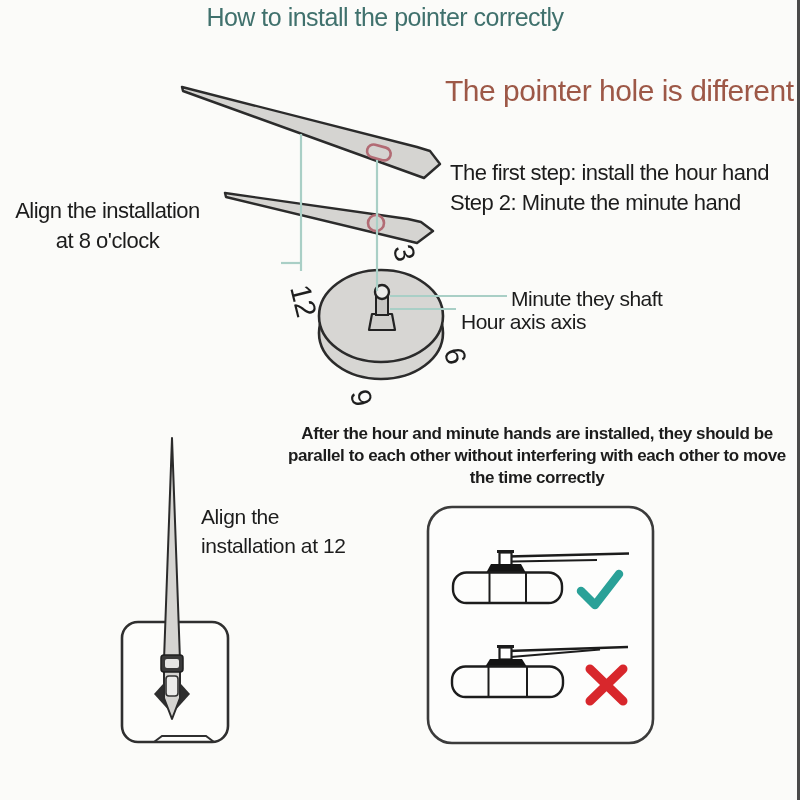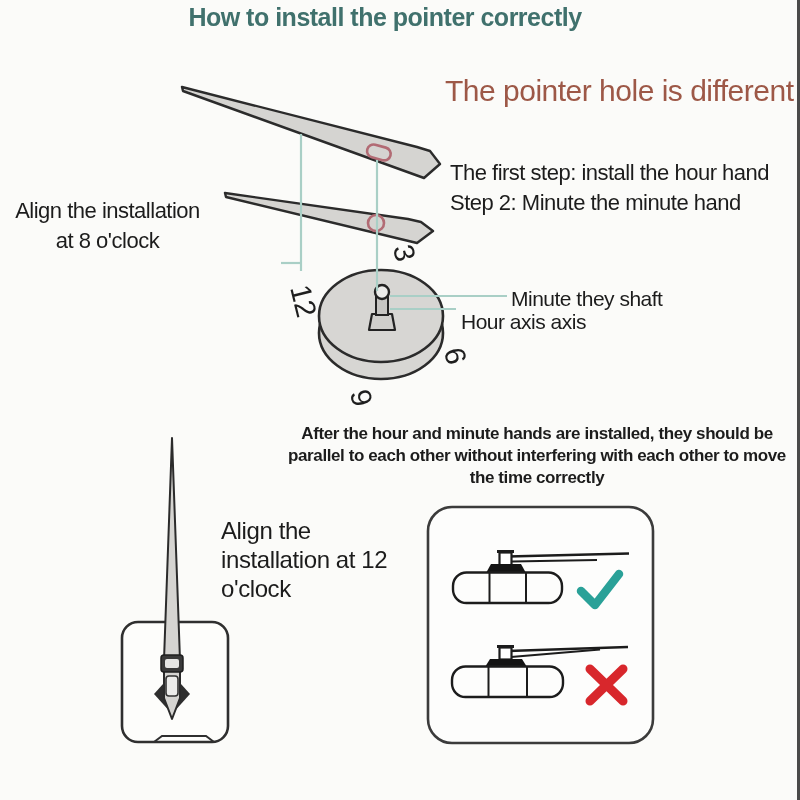--- a/index.html
+++ b/index.html
@@ -7,34 +7,34 @@
     position: relative; width: 800px; height: 800px;
     background: #fbfbf9; overflow: hidden;
     font-family: "Liberation Sans", sans-serif;
     color: #1c1c1c;
   }
   .art { position: absolute; left: 0; top: 0; width: 800px; height: 800px; }
   .txt { position: absolute; white-space: nowrap; }
 
   .title {
     left: 60px; top: 3px; width: 650px; text-align: center;
-    font-size: 25px; letter-spacing: -0.5px; font-weight: 700;
+    font-size: 25px; letter-spacing: -0.5px; font-weight: 400;
   }
   .subtitle {
     left: 445px; top: 74px; width: 320px; text-align: center;
     font-size: 30px; letter-spacing: -0.5px;
   }
   .steps { left: 450px; top: 158px; font-size: 22px; line-height: 30px; letter-spacing: -0.5px; }
   .align-top { left: 0px; top: 196px; width: 215px; text-align: center;
     font-size: 22px; line-height: 30px; letter-spacing: -0.5px; }
   .lbl-minute { left: 511px; top: 287px; font-size: 21px; letter-spacing: -0.5px; }
   .lbl-hour   { left: 461px; top: 310px; font-size: 21px; letter-spacing: -0.5px; }
   .note { left: 272px; top: 423px; width: 530px; text-align: center;
     font-size: 17px; line-height: 22px; font-weight: 700; letter-spacing: -0.4px; }
-  .align-bottom { left: 201px; top: 516px; font-size: 24px; line-height: 29px; letter-spacing: -0.4px; margin-left: 20px; }
+  .align-bottom { left: 201px; top: 502px; font-size: 21px; line-height: 29px; letter-spacing: -0.4px; }
 
   .clock-num {
     position: absolute; font-size: 29px; color: #1e1e1e;
     transform: translate(-50%,-50%) rotate(76deg);
   }
   .n12 { left: 303px; top: 301px; }
   .n3  { left: 404px; top: 253px; }
   .n6  { left: 455px; top: 356px; }
   .n9  { left: 361px; top: 398px; }
 
@@ -139,17 +139,16 @@
 
   <div class="txt note">
     <div>After the hour and minute hands are installed, they should be</div>
     <div>parallel to each other without interfering with each other to move</div>
     <div>the time correctly</div>
   </div>
 
   <div class="txt align-bottom">
     <div>Align the</div>
     <div>installation at 12</div>
-    <div>o'clock</div>
   </div>
 
   <div class="right-edge"></div>
 </div>
 
 </body></html>

